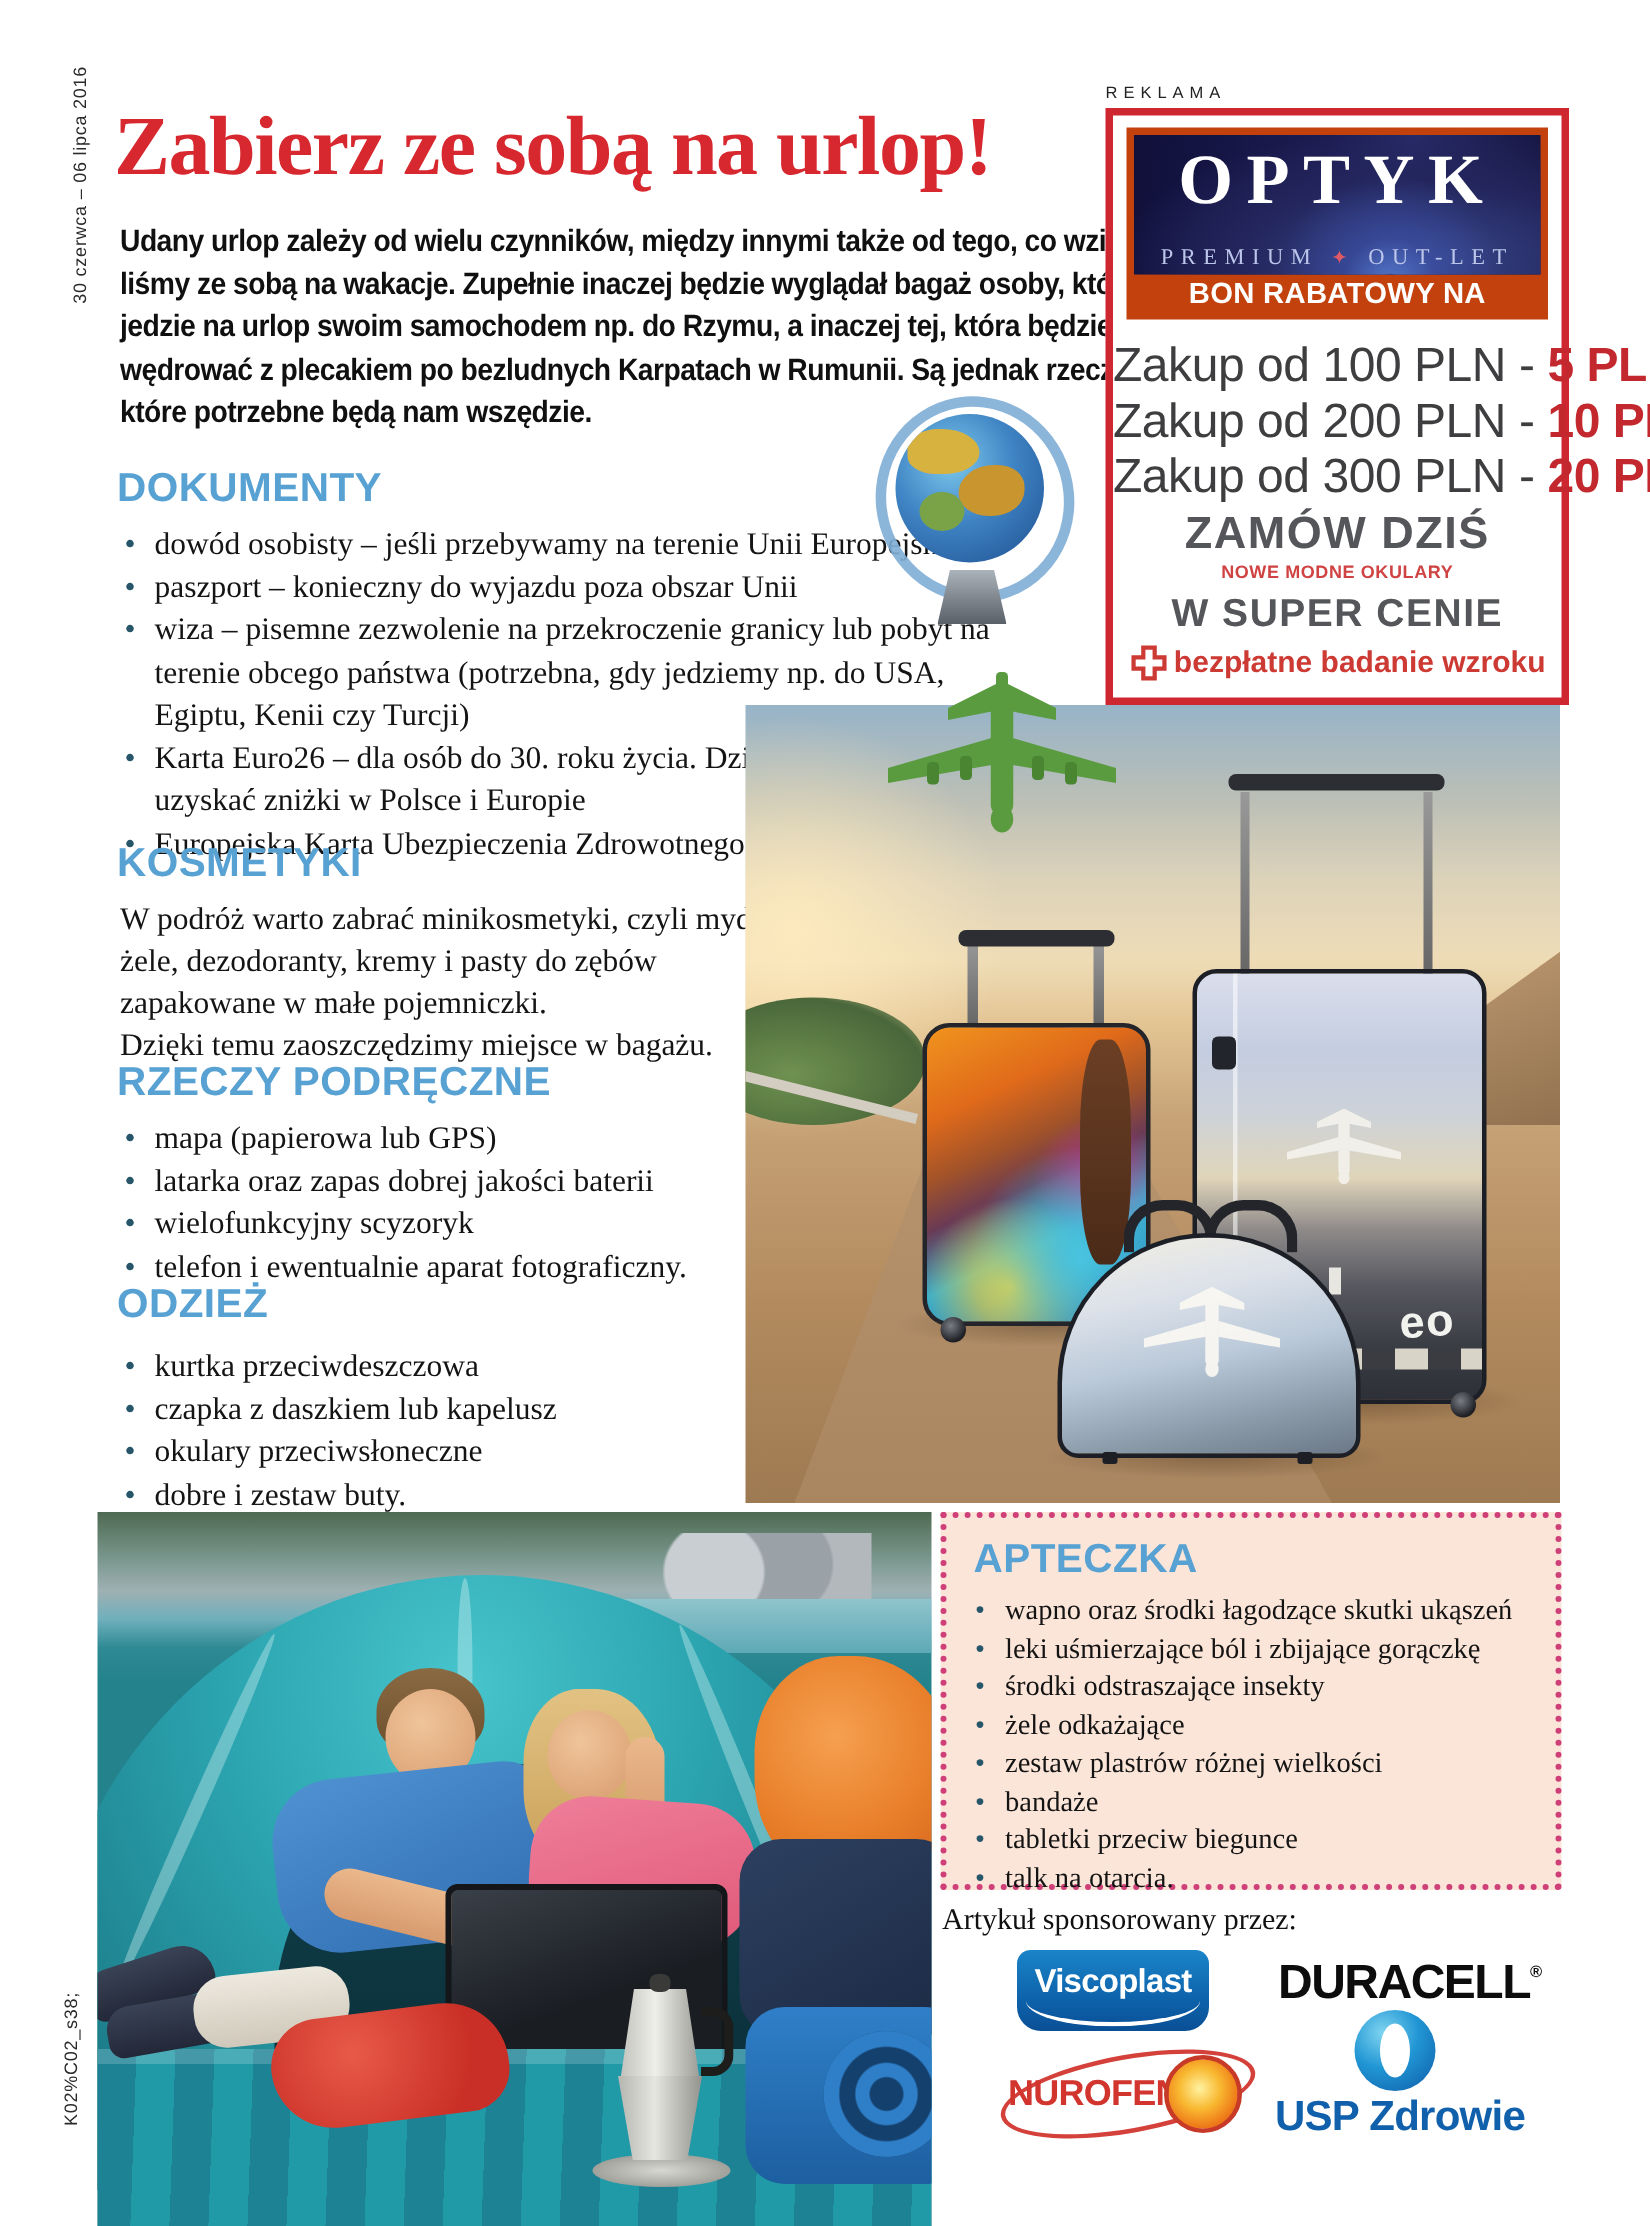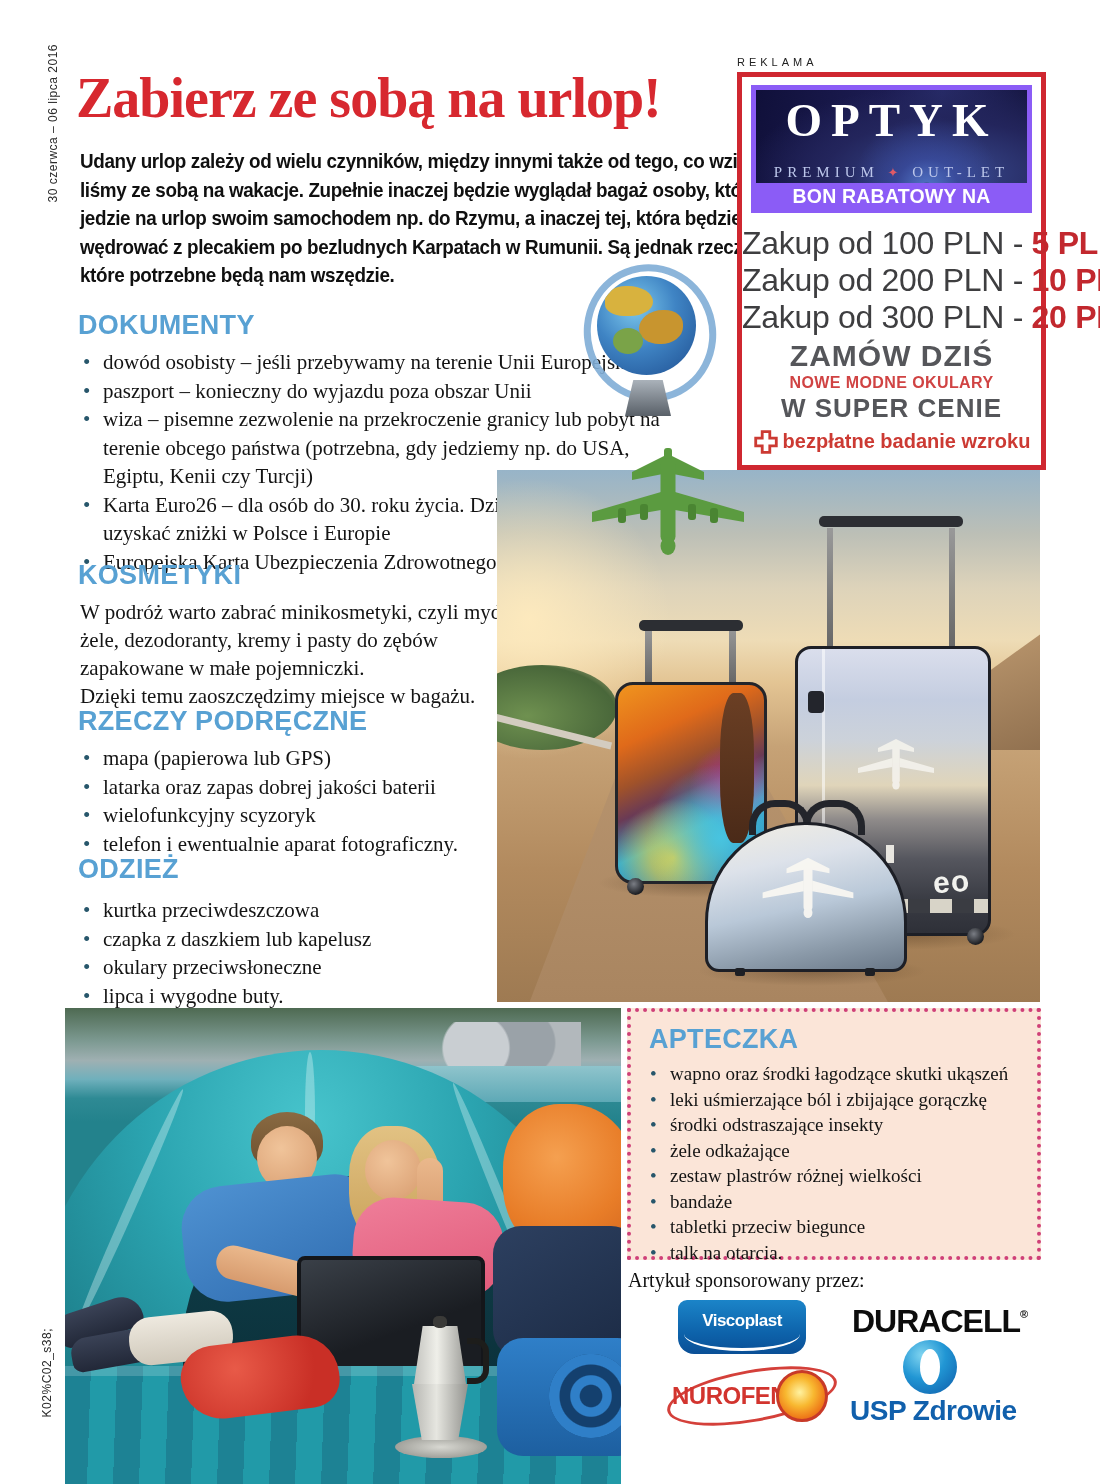--- a/index.html
+++ b/index.html
@@ -20,42 +20,42 @@
         font-size:27px;color:#58a1d3;letter-spacing:.3px;white-space:nowrap;}
   ul.blist{position:absolute;list-style:none;margin:0;padding:0;font-size:21px;line-height:28.5px;}
   ul.blist li{position:relative;padding-left:23px;}
   ul.blist li::before{content:"•";position:absolute;left:3px;top:0;color:#27566b;}
   .kosbody{position:absolute;font-size:21px;line-height:28px;}
   .kosbody div{white-space:nowrap;}
   
   .ad-kicker{left:737px;top:56px;width:309px;text-align:left;font-family:"Liberation Sans",sans-serif;
         font-size:11px;letter-spacing:4px;color:#222;}
   .ad-box{left:737px;top:72px;width:299px;height:388px;border:5px solid #cf2730;background:#fff;z-index:5;}
-  .ad-banner{position:absolute;left:9px;top:8px;right:9px;height:128px;background:#8b5cf6;padding:5px 5px 0 5px;box-sizing:border-box;}
+  .ad-banner{position:absolute;left:9px;top:8px;right:9px;height:128px;background:#c2410c;padding:5px 5px 0 5px;box-sizing:border-box;}
   .ad-banner-img{height:93px;background:
         radial-gradient(circle at 63% 112%, rgba(20,20,40,.95) 0%, rgba(20,20,40,.95) 5%, transparent 6%),
         radial-gradient(circle at 63% 108%, rgba(90,130,215,.85) 0%, rgba(60,80,170,.55) 16%, transparent 38%),
         radial-gradient(ellipse at 70% 90%, #394a8e 0%, #23255c 45%, transparent 75%),
         linear-gradient(100deg,#10103a 0%,#1c1c52 45%,#272b68 65%,#14143e 100%);
         position:relative;overflow:hidden;}
   .optyk-word{position:absolute;left:0;right:0;top:3px;text-align:center;color:#fff;
         font-family:"Liberation Serif",serif;font-weight:bold;font-size:47px;letter-spacing:9px;}
   .premium-row{position:absolute;left:0;right:0;bottom:2px;text-align:center;color:#bcc6ea;
         font-family:"Liberation Serif",serif;font-size:15px;letter-spacing:5px;}
   .premium-row .star{color:#e05a66;font-size:13px;}
   .ad-strip{position:absolute;left:0;right:0;bottom:0;height:34px;line-height:34px;text-align:center;
         color:#fff;font-family:"Liberation Sans",sans-serif;font-weight:bold;font-size:19.5px;letter-spacing:.2px;}
   .offers{position:absolute;left:0;right:0;top:148px;text-align:center;
         font-family:"Liberation Sans",sans-serif;font-size:32px;color:#3e3e40;letter-spacing:-.3px;}
   .offers .row{height:37px;line-height:37px;white-space:nowrap;}
   .offers .val{color:#c2282e;font-weight:bold;}
   .cta1{position:absolute;left:0;right:0;top:262px;text-align:center;font-family:"Liberation Sans",sans-serif;
         font-weight:bold;font-size:30px;color:#55565a;letter-spacing:1px;}
   .cta2{position:absolute;left:0;right:0;top:297px;text-align:center;font-family:"Liberation Sans",sans-serif;
-        font-weight:bold;font-size:16px;color:#d04343;letter-spacing:.4px;}
+        font-weight:bold;font-size:12px;color:#d04343;letter-spacing:.4px;}
   .cta3{position:absolute;left:0;right:0;top:316px;text-align:center;font-family:"Liberation Sans",sans-serif;
         font-weight:bold;font-size:26px;color:#55565a;letter-spacing:1px;}
   .benefit{position:absolute;left:0;right:0;top:352px;text-align:center;font-family:"Liberation Sans",sans-serif;
         font-weight:bold;font-size:20px;color:#cc3a33;}
   .benefit svg{vertical-align:-7px;margin-right:4px;}
   
   .globe{left:583px;top:264px;width:128px;height:164px;z-index:2;}
   .globe .ring{position:absolute;left:1px;top:0;width:118px;height:124px;border:7px solid rgba(128,173,214,.9);
         border-radius:50%;transform:rotate(-16deg);}
   .globe .sphere{position:absolute;left:14px;top:12px;width:99px;height:99px;border-radius:50%;overflow:hidden;
@@ -155,21 +155,21 @@
   .stove{position:absolute;left:330px;top:428px;width:92px;height:22px;background:radial-gradient(ellipse,#d8d8d2,#8a8a84);border-radius:50%;}
   
   .apteczka{left:627px;top:1008px;width:414px;height:252px;box-sizing:border-box;background:#fbe5d8;
         border:4px dotted #cf4078;padding:10px 16px;z-index:2;}
   .apteczka .sec-head{position:static;display:block;margin:2px 0 6px 2px;}
   .apteczka ul{position:static;font-size:19px;line-height:25.5px;}
   
   .sponsor-label{left:628px;top:1269px;font-size:20px;color:#111;}
   .visco{left:678px;top:1300px;width:128px;height:54px;border-radius:9px 9px 16px 16px;overflow:hidden;
         background:linear-gradient(180deg,#1b84c8 0%,#0d62aa 62%,#0a4f96 100%);text-align:center;}
-  .visco .txt{color:#fff;font-family:"Liberation Sans",sans-serif;font-weight:bold;font-size:17px;line-height:42px;letter-spacing:-.5px;}
+  .visco .txt{color:#fff;font-family:"Liberation Sans",sans-serif;font-weight:bold;font-size:22px;line-height:42px;letter-spacing:-.5px;}
   .visco .swoosh{position:absolute;left:6px;right:6px;bottom:3px;height:14px;border-bottom:3px solid #fff;border-radius:0 0 50% 50%/0 0 100% 100%;}
   .dura{left:852px;top:1303px;font-family:"Liberation Sans",sans-serif;font-weight:bold;font-size:32px;
         color:#0d0d0d;letter-spacing:-1px;white-space:nowrap;}
   .dura sup{font-size:11px;vertical-align:14px;}
   .nuro{left:666px;top:1360px;width:170px;height:70px;}
   .nuro .ring{position:absolute;left:0;top:10px;width:166px;height:46px;border:3px solid #d4403a;border-radius:50%;transform:rotate(-10deg);}
   .nuro .txt{position:absolute;left:6px;top:22px;color:#d2342e;font-family:"Liberation Sans",sans-serif;
         font-weight:bold;font-size:24px;letter-spacing:-.5px;}
   .nuro sup{font-size:9px;vertical-align:10px;}
   .nuro .ball{position:absolute;right:8px;top:10px;width:46px;height:46px;border-radius:50%;border:3px solid #c83a28;
@@ -274,21 +274,21 @@
     <li><span>latarka oraz zapas dobrej jakości baterii</span></li>
     <li><span>wielofunkcyjny scyzoryk</span></li>
     <li><span>telefon i ewentualnie aparat fotograficzny.</span></li>
   </ul>
 
   <div class="sec-head" style="left:78px;top:854px;">ODZIEŻ</div>
   <ul class="blist" style="left:80px;top:896px;width:470px;">
     <li><span>kurtka przeciwdeszczowa</span></li>
     <li><span>czapka z daszkiem lub kapelusz</span></li>
     <li><span>okulary przeciwsłoneczne</span></li>
-    <li><span>lipca i wygodne buty.</span></li>
+    <li><span>dobre i zestaw buty.</span></li>
   </ul>
 
   <div class="abs lug">
     <div class="bushL"></div>
     <div class="hillR"></div>
     <div class="road"></div>
     <div class="rail"></div>
 
     <div class="shadow" style="left:100px;top:398px;width:200px;height:30px;"></div>
     <div class="shadow" style="left:290px;top:448px;width:230px;height:32px;"></div>

